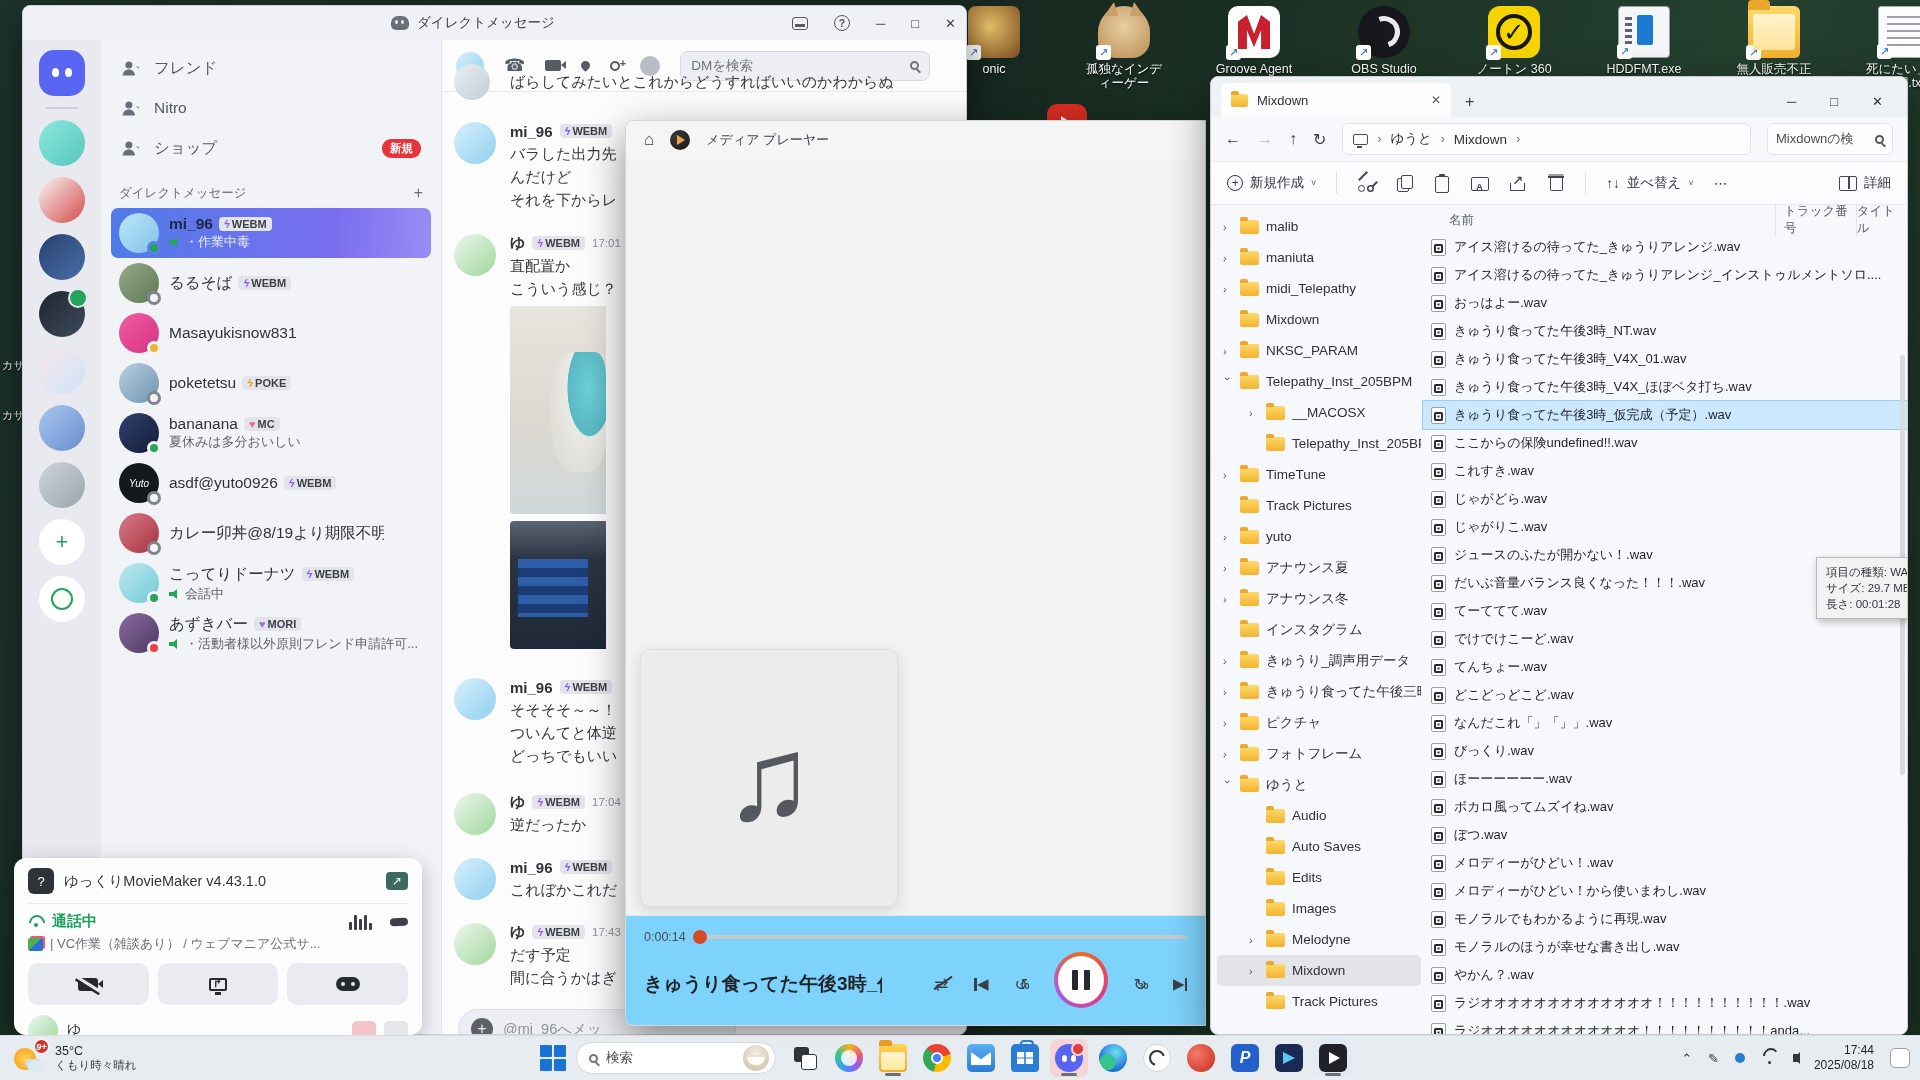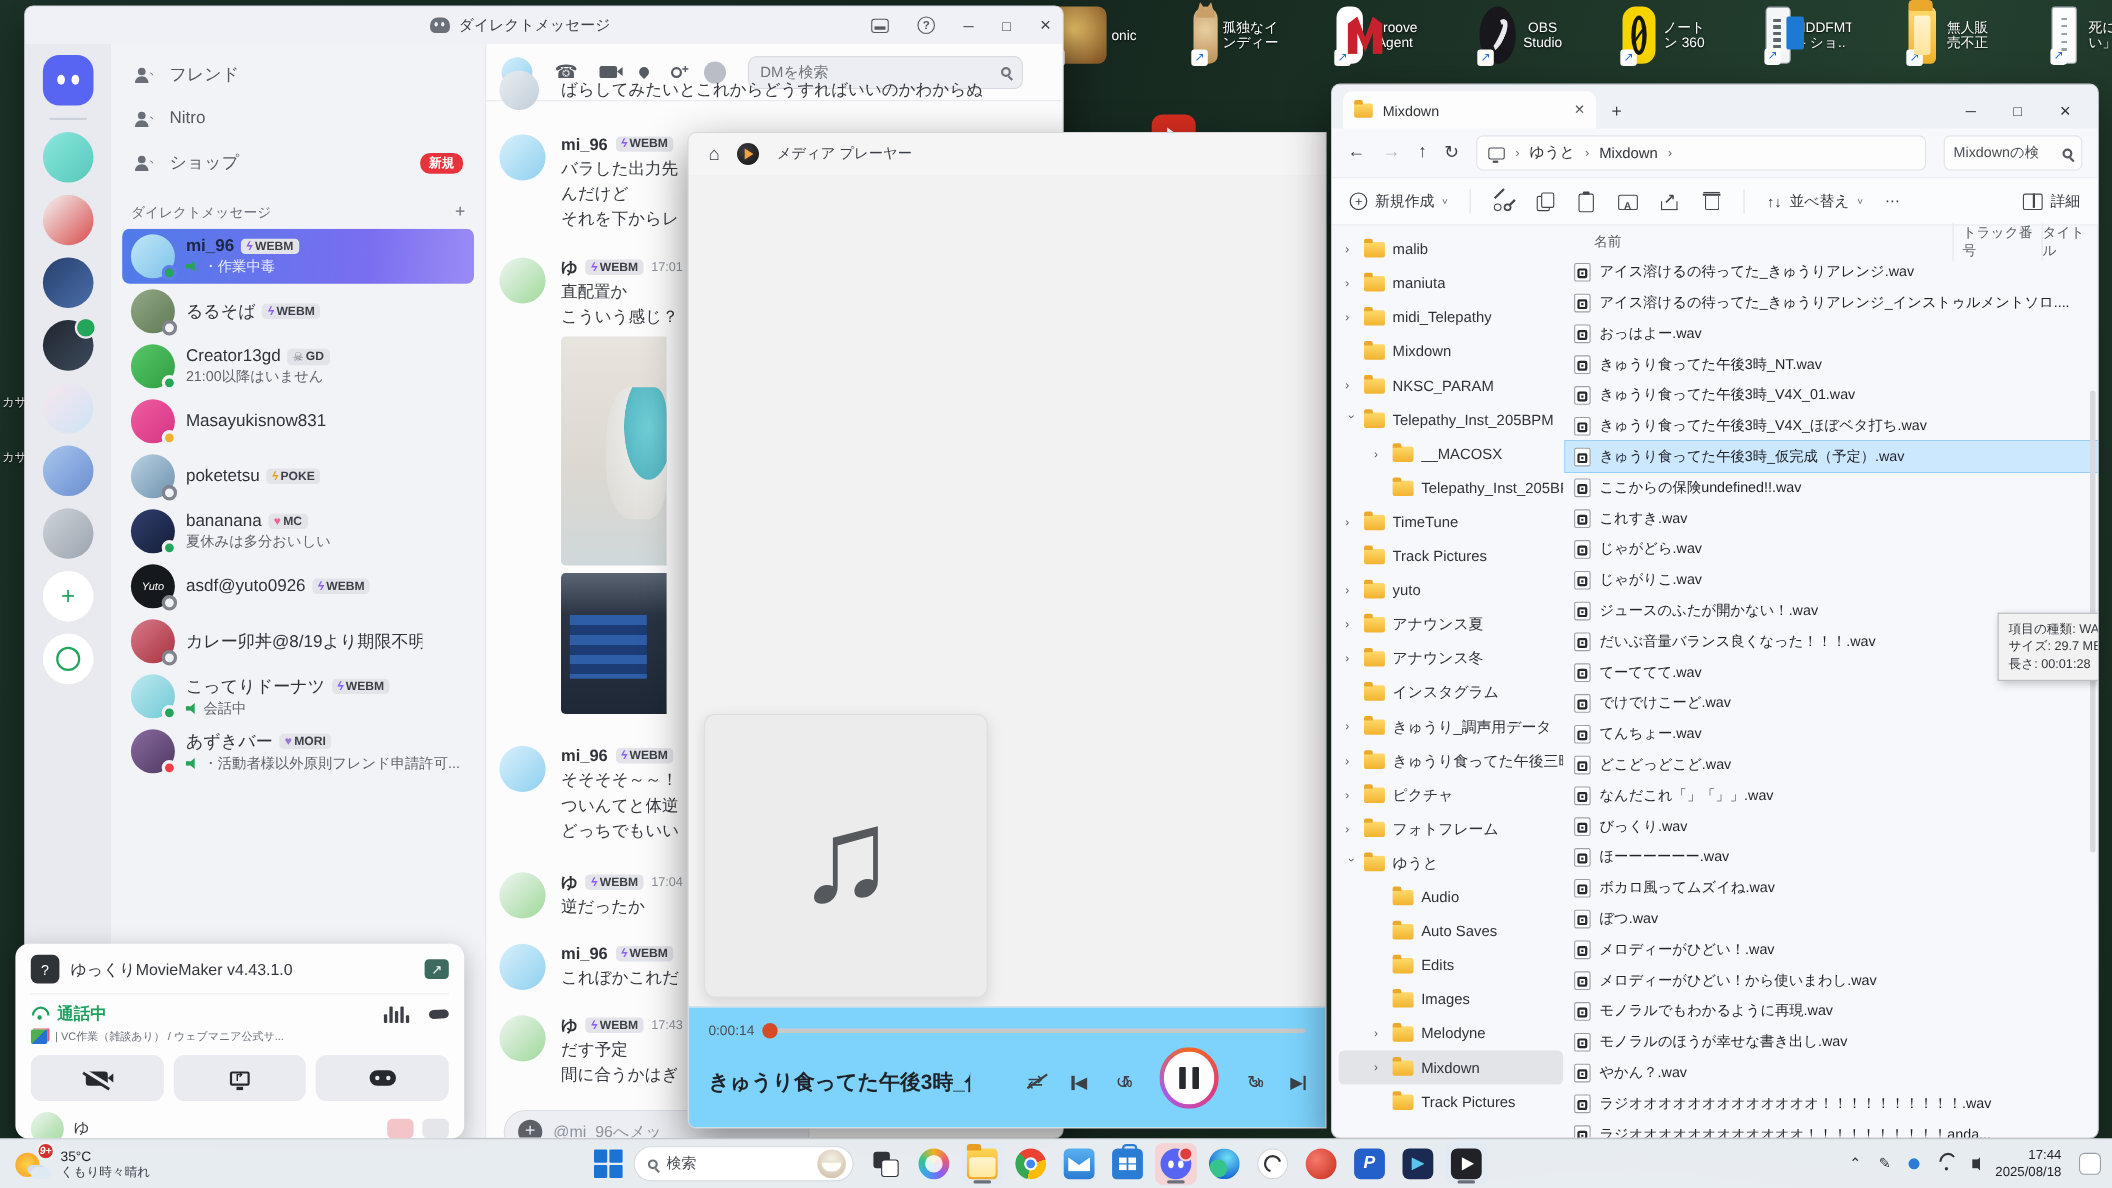--- a/index.html
+++ b/index.html
@@ -1,21 +1,21 @@
 <!DOCTYPE html>
 <html><head>
 <meta charset="utf-8">
 <style>
   * { margin:0; padding:0; box-sizing:border-box; }
   html,body { width:1920px; height:1080px; overflow:hidden; font-family:"Liberation Sans","DejaVu Sans",sans-serif; }
   #stage { position:relative; width:1920px; height:1080px; background:linear-gradient(105deg,#1c332a 0%,#16281f 45%,#24402f 80%,#1b2f24 100%); overflow:hidden; }
 
   
   .dicons { position:absolute; left:955px; top:6px; display:flex; gap:52px; z-index:1; }
-  .dicon { width:78px; display:flex; flex-direction:row; align-items:center; gap:4px; }
+  .dicon { width:78px; display:flex; flex-direction:column; align-items:center; gap:4px; }
   .dicon .art { width:52px; height:52px; position:relative; }
   .dicon .lbl { color:#fff; font-size:12.5px; text-align:center; white-space:pre-line; line-height:14px; text-shadow:0 1px 2px rgba(0,0,0,.9); max-height:28px; overflow:hidden; }
   .art.game { background:radial-gradient(circle at 40% 40%,#e8c36a,#7a4a1e); border-radius:8px; }
   .art.cat { background:radial-gradient(circle at 50% 40%,#e8cfa0,#b98d55); border-radius:26px 26px 18px 18px; }
   .art.cat::before { content:""; position:absolute; left:6px; top:-4px; border-left:10px solid transparent; border-right:4px solid transparent; border-bottom:14px solid #caa06a; }
   .art.cat::after { content:""; position:absolute; right:6px; top:-4px; border-right:10px solid transparent; border-left:4px solid transparent; border-bottom:14px solid #caa06a; }
   .art.groove { background:#fff; border-radius:10px; }
   .art.groove::after { content:""; position:absolute; left:10px; top:9px; width:32px; height:34px; background:#c9202e; clip-path:polygon(0 100%,0 20%,28% 0,50% 55%,72% 0,100% 20%,100% 100%,72% 100%,72% 45%,50% 95%,28% 45%,28% 100%); }
   .art.obs { background:#18181c; border-radius:50%; }
   .art.obs::after { content:""; position:absolute; inset:10px; border-radius:50%; border:5px solid #e9e9ef; border-left-color:transparent; border-bottom-color:transparent; transform:rotate(25deg); }
@@ -132,21 +132,21 @@
   .vp-call { display:flex; align-items:center; gap:8px; margin-top:8px; }
   .rss { width:16px; height:14px; position:relative; }
   .rss::before { content:""; position:absolute; left:6px; bottom:2px; width:4px; height:4px; background:#1da15e; border-radius:50%; }
   .rss::after { content:""; position:absolute; left:1px; top:0; width:12px; height:12px; border:2px solid #1da15e; border-radius:50%; border-bottom-color:transparent; border-left-color:transparent; transform:rotate(-45deg); }
   .vp-status { color:#1da15e; font-size:15px; font-weight:bold; }
   .vp-callicons { margin-left:auto; display:flex; gap:18px; align-items:center; }
   .bars { display:flex; gap:2px; align-items:flex-end; height:16px; }
   .bars i { width:3px; background:#3c3f45; border-radius:1px; }
   .bars i:nth-child(1){height:8px}.bars i:nth-child(2){height:15px}.bars i:nth-child(3){height:11px}.bars i:nth-child(4){height:15px}.bars i:nth-child(5){height:7px}
   .hang { width:18px; height:8px; background:#3c3f45; border-radius:4px; transform:rotate(-3deg); }
-  .vp-chan { display:flex; align-items:center; gap:7px; margin-top:4px; font-size:10px; color:#6b6f78; white-space:nowrap; overflow:hidden; }
+  .vp-chan { display:flex; align-items:center; gap:7px; margin-top:4px; font-size:13px; color:#6b6f78; white-space:nowrap; overflow:hidden; }
   .chan-ico { width:15px; height:13px; flex:none; background:linear-gradient(135deg,#4caf50 50%,#2a6fd4 50%); border-radius:2px; box-shadow:2px -2px 0 #e85d75; }
   .vp-btns { display:flex; gap:9px; margin-top:10px; }
   .vp-btn { flex:1; height:42px; background:#e9ebf0; border-radius:10px; display:flex; align-items:center; justify-content:center; }
   .camoff { width:20px; height:13px; background:#26292e; border-radius:3px; position:relative; }
   .camoff::before { content:""; position:absolute; right:-5px; top:2px; border-right:5px solid #26292e; border-top:4px solid transparent; border-bottom:4px solid transparent; }
   .camoff::after { content:""; position:absolute; left:-3px; top:5px; width:28px; height:2.5px; background:#e9ebf0; box-shadow:0 2.5px 0 #26292e; transform:rotate(32deg); }
   .scrn { width:18px; height:13px; border:2.5px solid #26292e; border-radius:2px; position:relative; }
   .scrn::before { content:"↱"; position:absolute; left:2px; top:-3px; font-size:11px; font-weight:bold; color:#26292e; }
   .scrn::after { content:""; position:absolute; left:4px; bottom:-6px; width:6px; height:3px; background:#26292e; }
   .pad { width:24px; height:14px; background:#26292e; border-radius:7px; position:relative; }
@@ -445,39 +445,20 @@
                 <span class="dm-toprow">
                   <span class="dm-name">るるそば</span>
                   <span class="pill">
                     <i style="color: rgb(139, 92, 246);">ϟ</i>
                     <b>WEBM</b>
                   </span>
                 </span>
 
               </span>
             </div>
-            <div class="dm-row on">
-              <span class="dm-av" style="background: linear-gradient(135deg, rgb(88, 199, 106), rgb(46, 158, 65));">
-
-                <i class="pr"></i>
-              </span>
-              <span class="dm-info">
-                <span class="dm-toprow">
-                  <span class="dm-name">Creator13gd</span>
-                  <span class="pill">
-                    <i style="color: rgb(122, 127, 135);">☠</i>
-                    <b>GD</b>
-                  </span>
-                </span>
-                <span class="dm-status">
-
-                  <span>21:00以降はいません</span>
-                </span>
-              </span>
-            </div>
             <div class="dm-row idle">
               <span class="dm-av" style="background: linear-gradient(135deg, rgb(239, 93, 160), rgb(214, 51, 132));">
 
                 <i class="pr"></i>
               </span>
               <span class="dm-info">
                 <span class="dm-toprow">
                   <span class="dm-name">Masayukisnow831</span>
 
                 </span>

